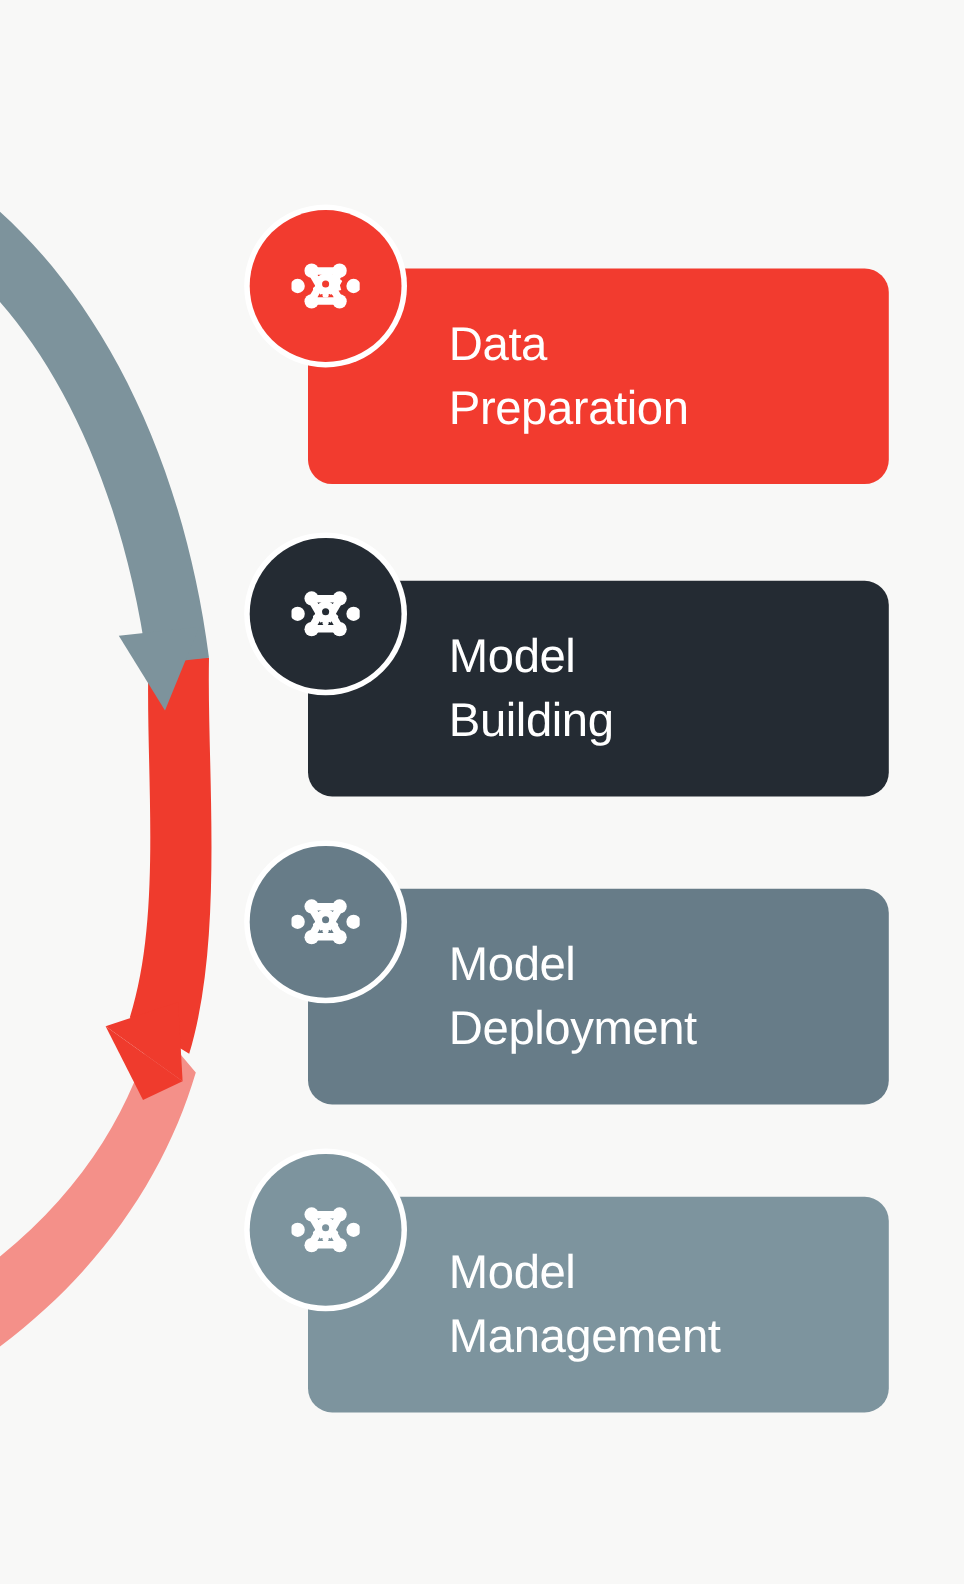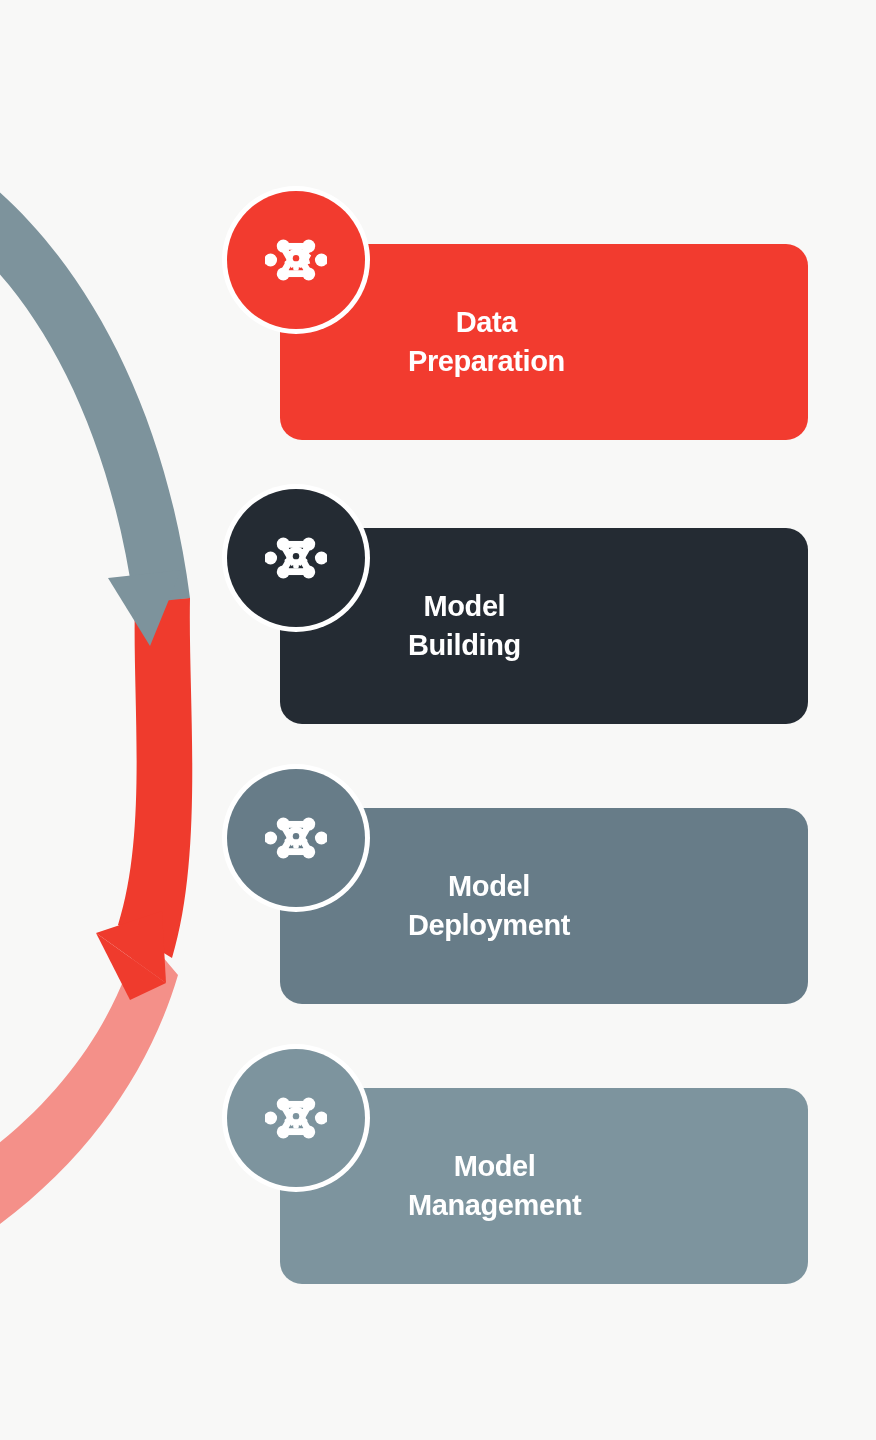--- a/index.html
+++ b/index.html
@@ -53,28 +53,27 @@
     left: 58px;          
     width: 528px;        
     border-radius: 22px;
     box-sizing: border-box;
     display: flex;
     align-items: center;
   }
 
   .step-label {
     color: #ffffff;
-    font-weight: 700;
-    font-size: 29px;
+    font-weight: 400;
+    font-size: 43px;
     line-height: 1.35;
     letter-spacing: -0.4px;
     padding-left: 128px;
     padding-right: 24px;
     white-space: pre-line;
-    text-align: center;
   }
 
   .step-badge {
     position: absolute;
     left: 0;
     width: 148px;
     height: 148px;
     border-radius: 50%;
     background: #ffffff;
     display: flex;

